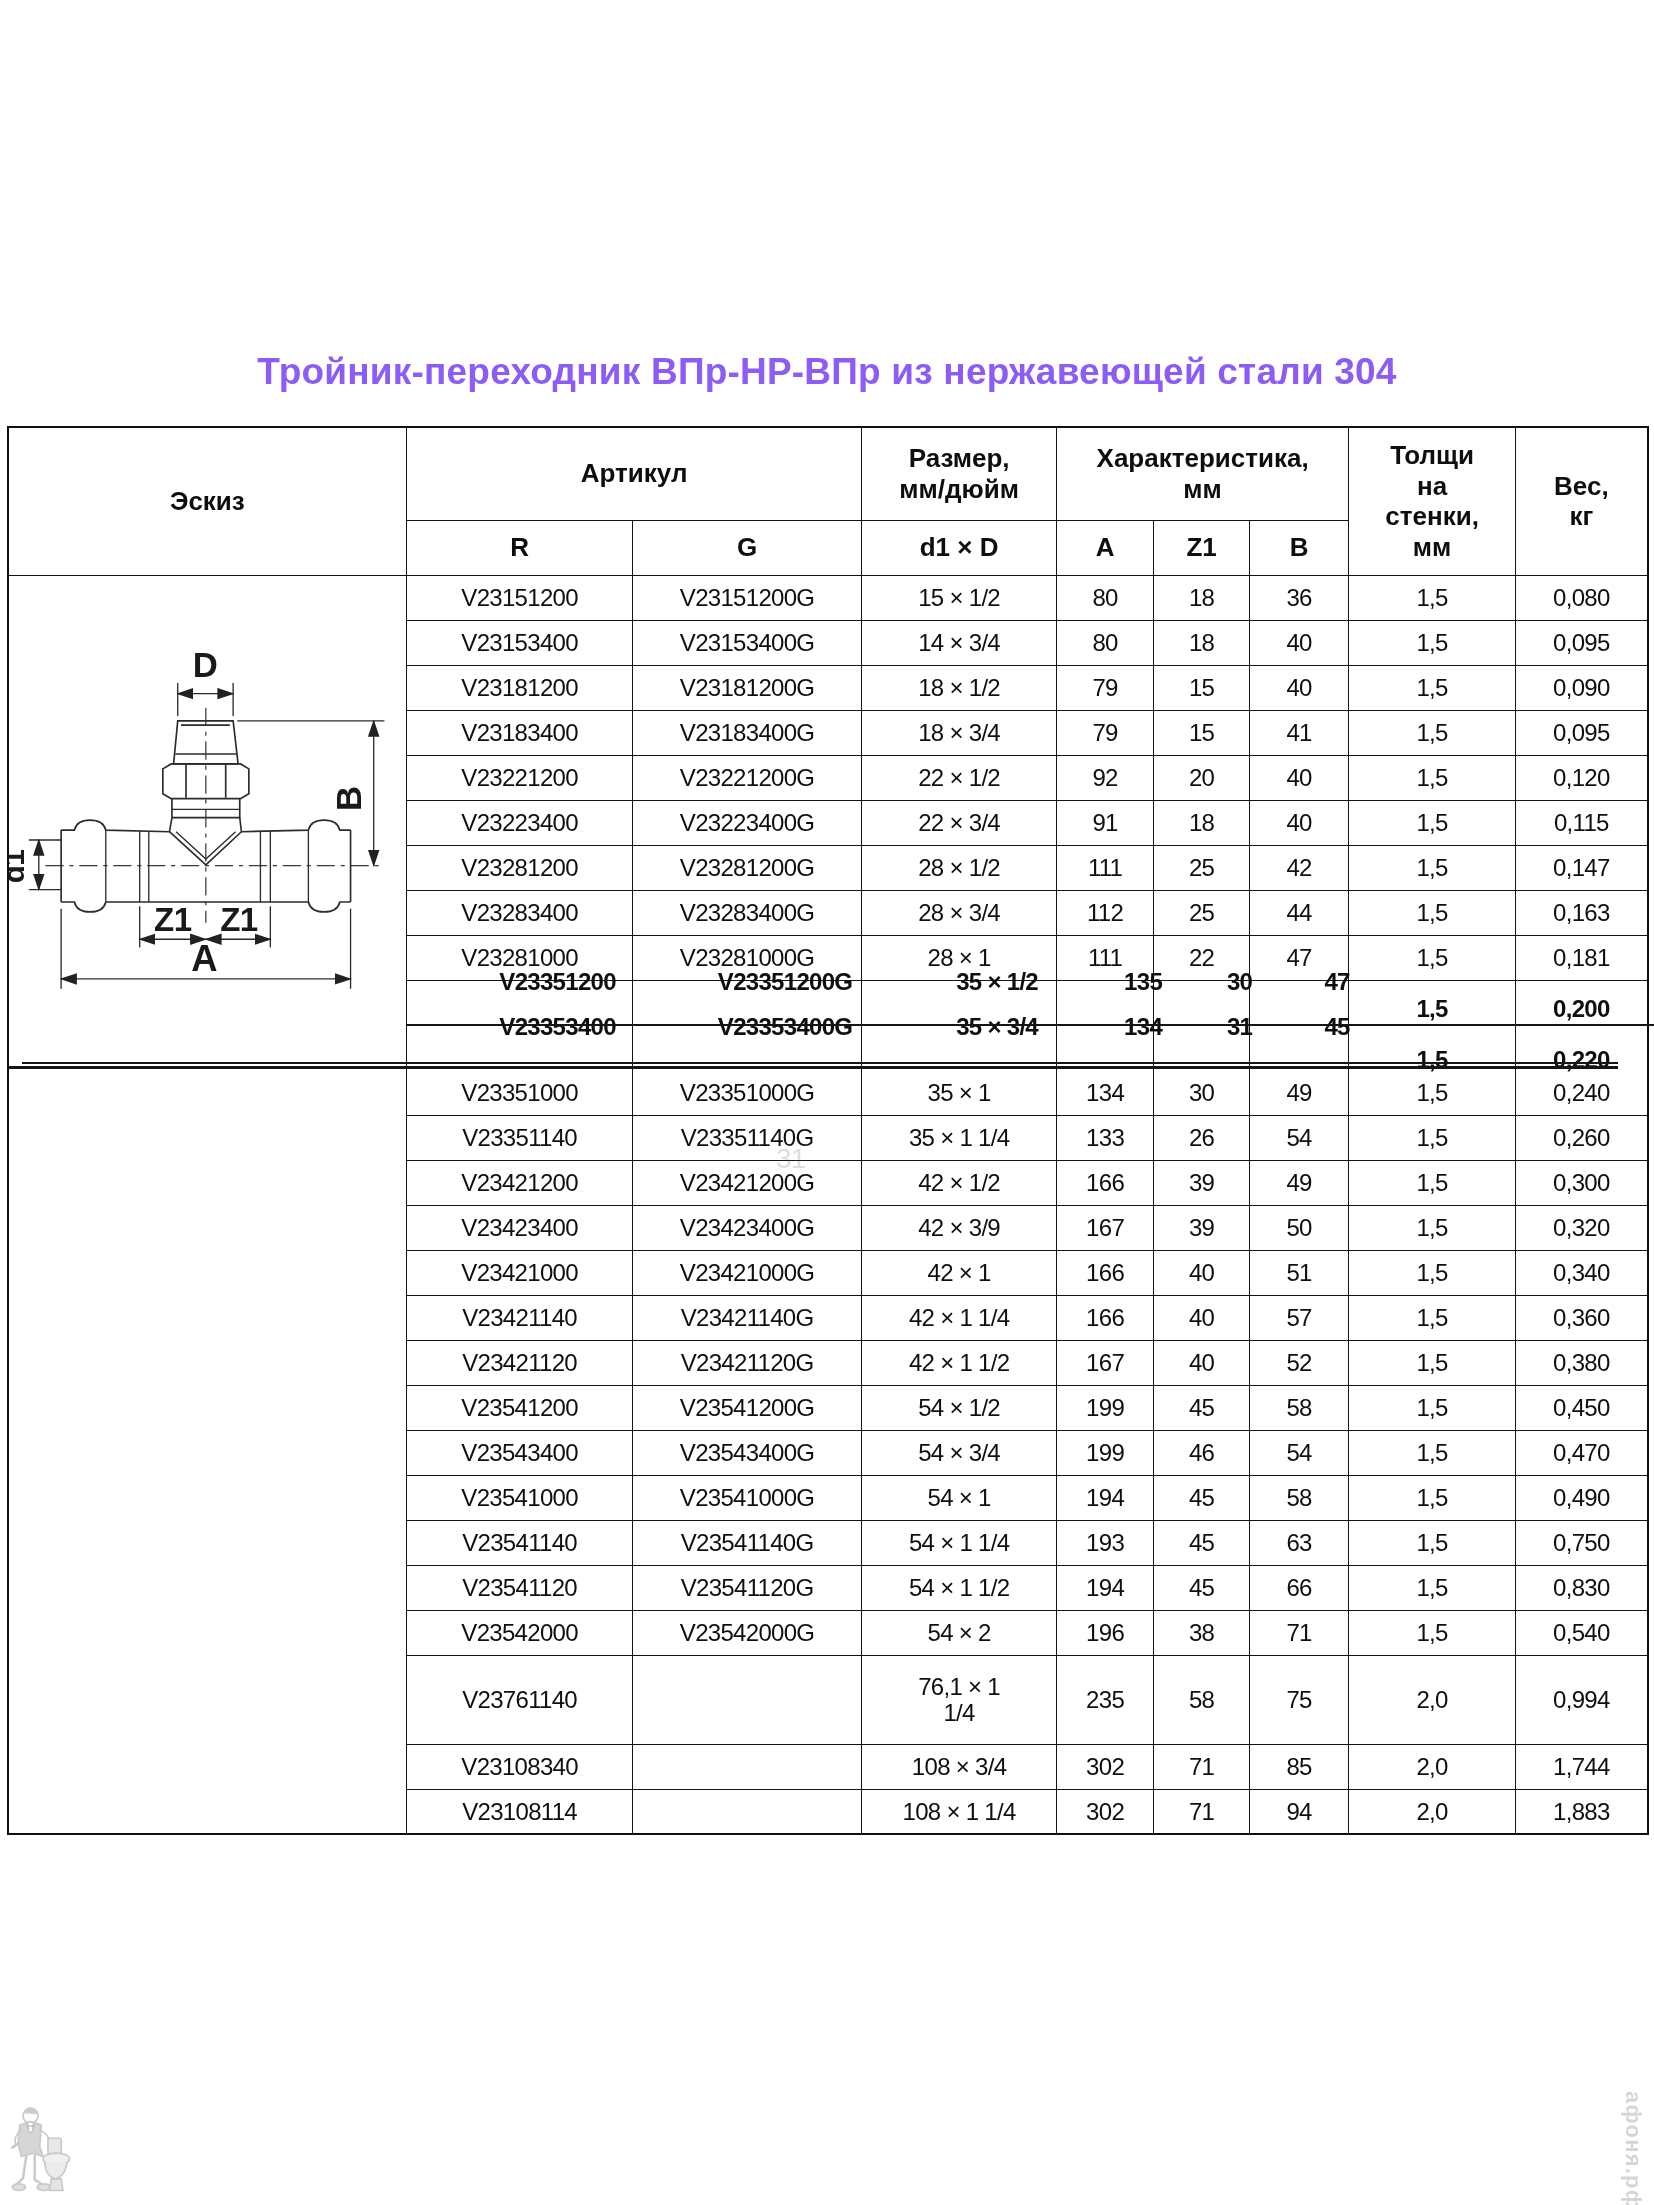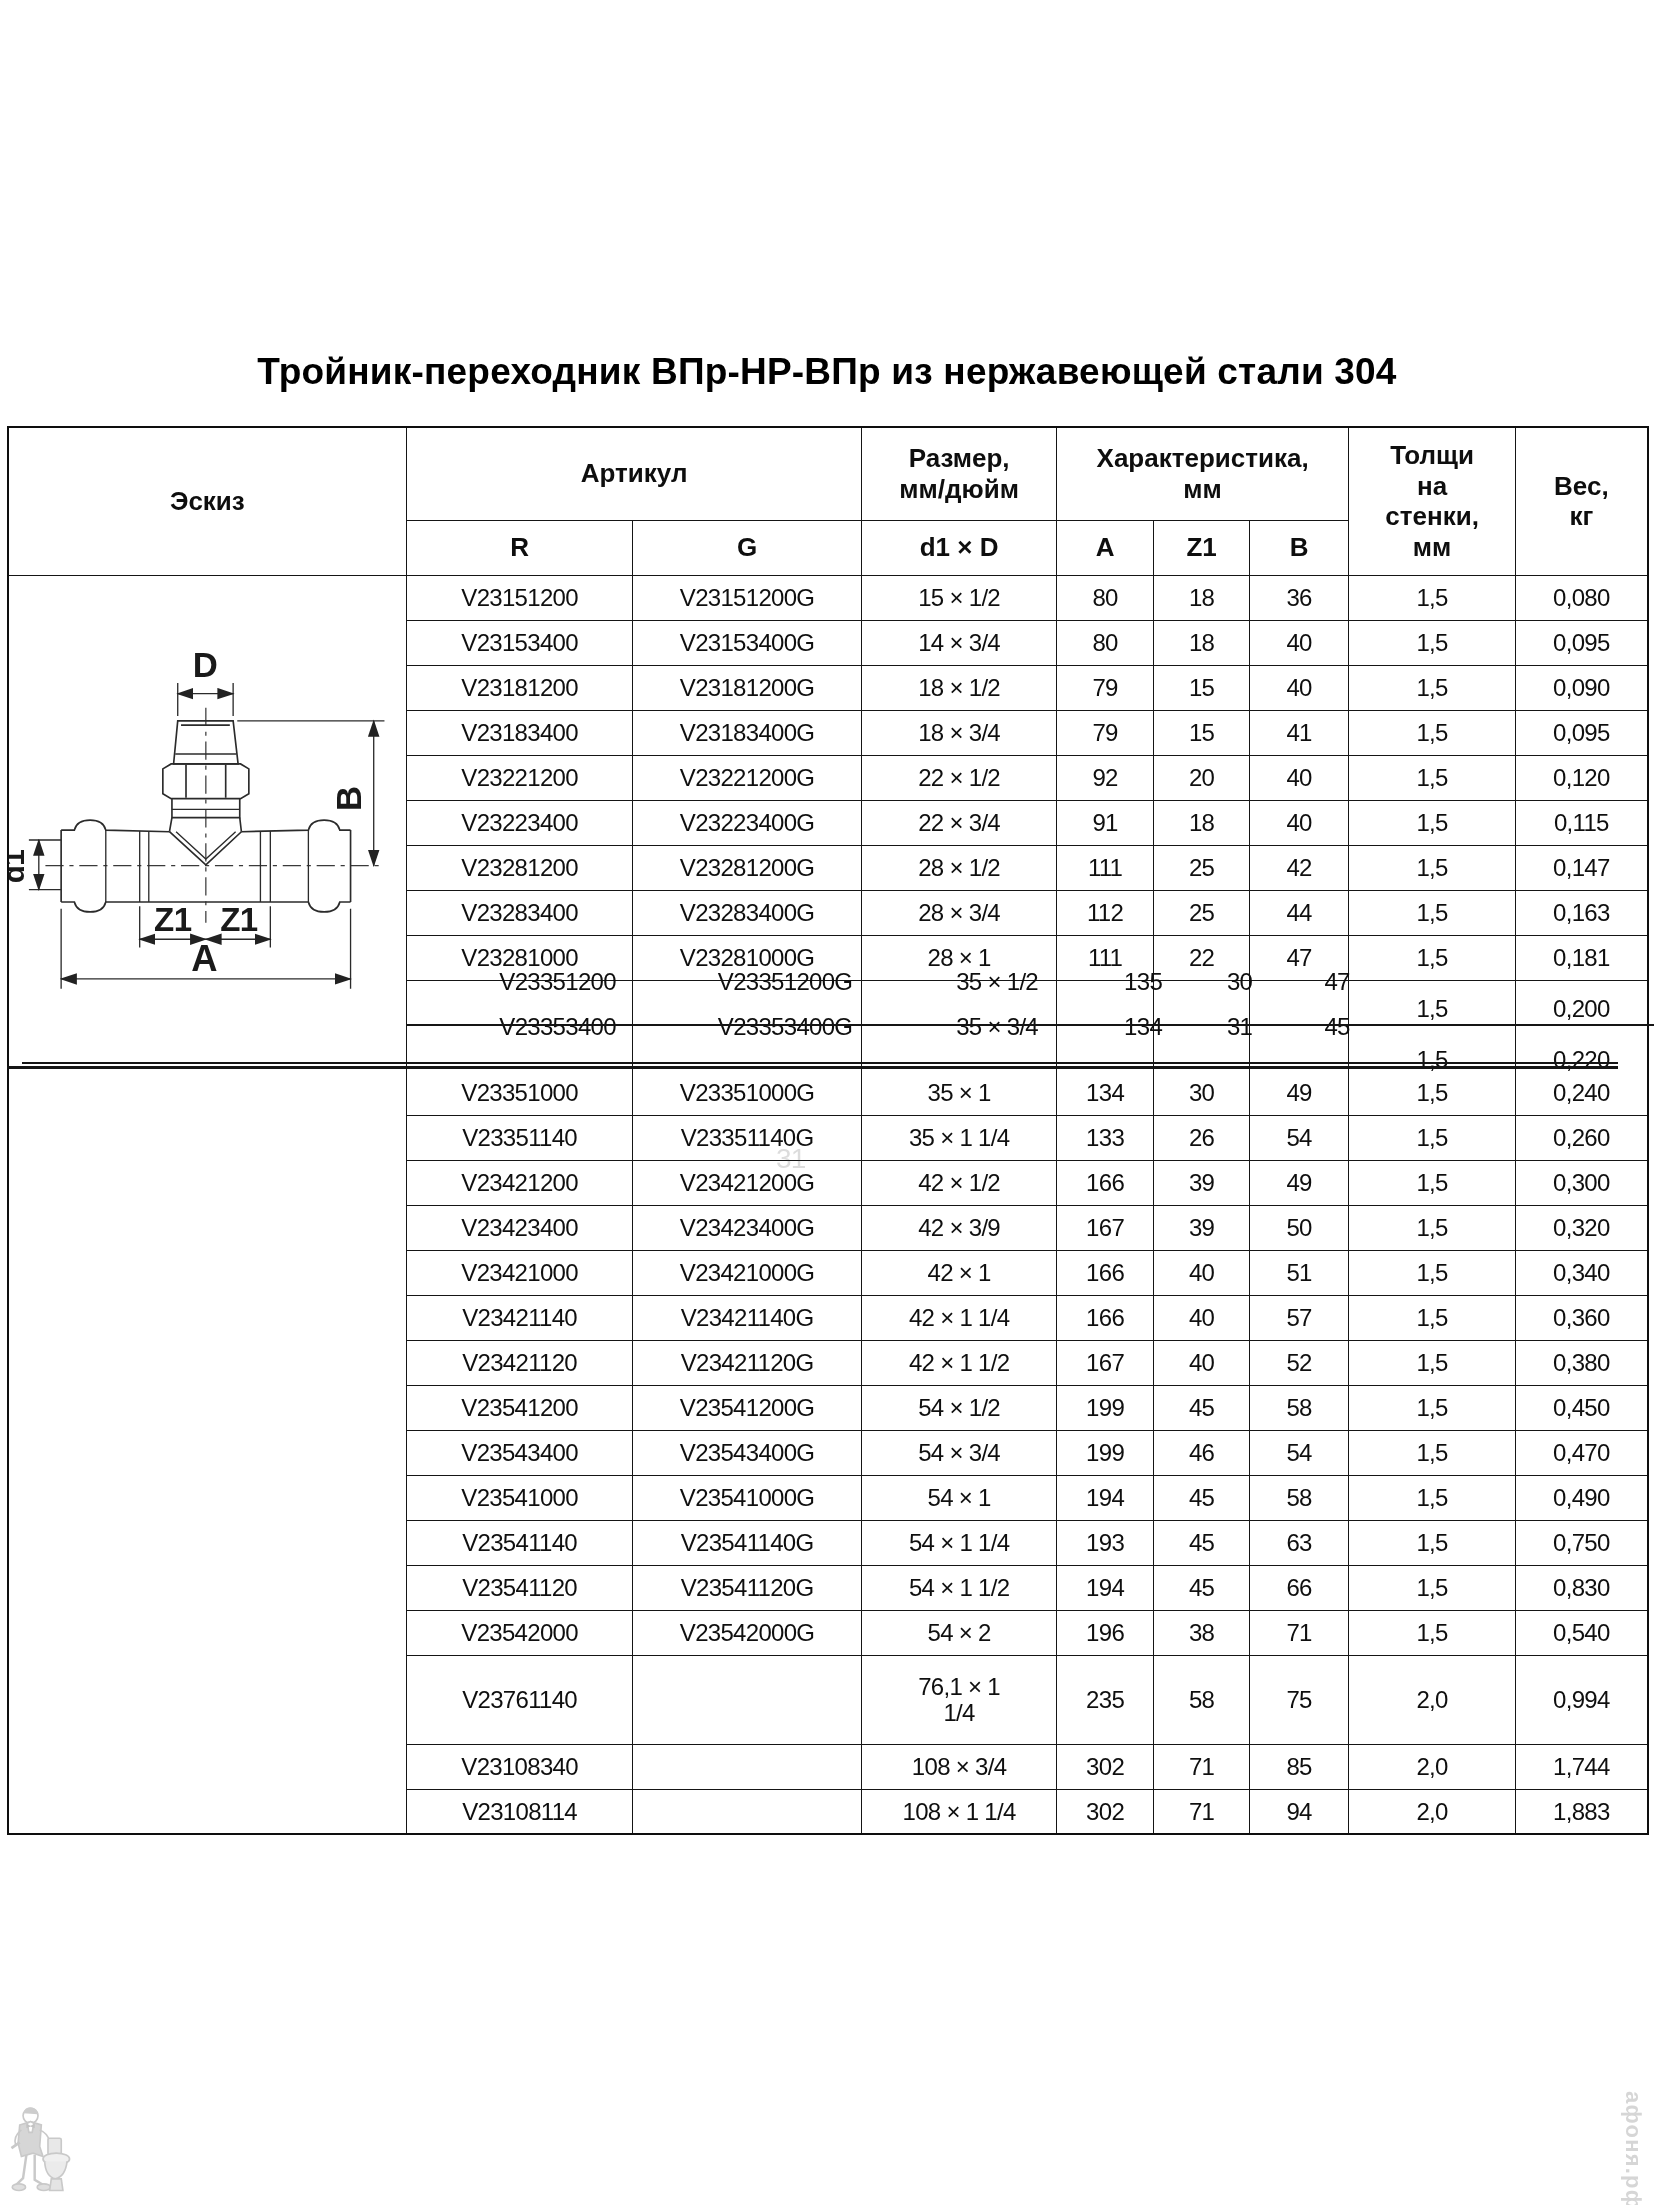--- a/index.html
+++ b/index.html
@@ -3,21 +3,21 @@
 <meta charset="utf-8">
 <style>
   html,body { margin:0; padding:0; background:#ffffff; }
   .page {
     position:relative; width:1654px; height:2205px; background:#ffffff;
     font-family:"Liberation Sans", sans-serif; color:#121212; overflow:hidden;
   }
   .title {
     position:absolute; left:0; top:351px; width:1654px;
     text-align:center; font-size:37px; font-weight:700; letter-spacing:0.2px;
-    color:#000000; margin:0;
+    color:#8b5cf6; margin:0;
   }
   table.spec {
     position:absolute; left:6.6px; top:426px; width:1639px;
     border-collapse:collapse; table-layout:fixed;
     border:2.5px solid #0e0e0e;
   }
   table.spec th, table.spec td {
     border:1.7px solid #151515; padding:0; margin:0;
     text-align:center; vertical-align:middle; overflow:visible;
   }
@@ -31,21 +31,21 @@
   tbody tr.tall { height:89px;margin-top:15px; }
   tbody td {
     font-size:24px; font-weight:400; letter-spacing:-0.7px;
     color:#0f0f0f; line-height:1.05;
   }
   td.c-size { white-space:pre-line; }
   td.sketch-cell { position:relative; background:#ffffff; }
   
   tr.row-glitch td { border-top:none; border-bottom:none; }
   tr.after-glitch td { border-top:none; }
-  tr.row-glitch td span { display:inline-block; transform:translate(38px,-21.5px); }
+  tr.row-glitch td span { display:inline-block; transform:translate(38px,-21.5px);font-weight:bold; }
   tr.row-glitch td.c-wall span, tr.row-glitch td.c-weight span { transform:translate(0,5.8px); }
   tr.row-glitch.g2 td.c-wall span, tr.row-glitch.g2 td.c-weight span { transform:translate(0,12.4px); }
   .glitch-line { position:absolute; background:#151515; }
   .ghost {
     position:absolute; left:776px; top:1143px; font-size:28px; font-weight:400;
     color:rgba(60,60,60,0.18); letter-spacing:-0.8px;
   }
   
   .wm-left { position:absolute; left:8.3px; top:2105px; width:65px; height:93px; opacity:0.9; }
   .wm-right {

